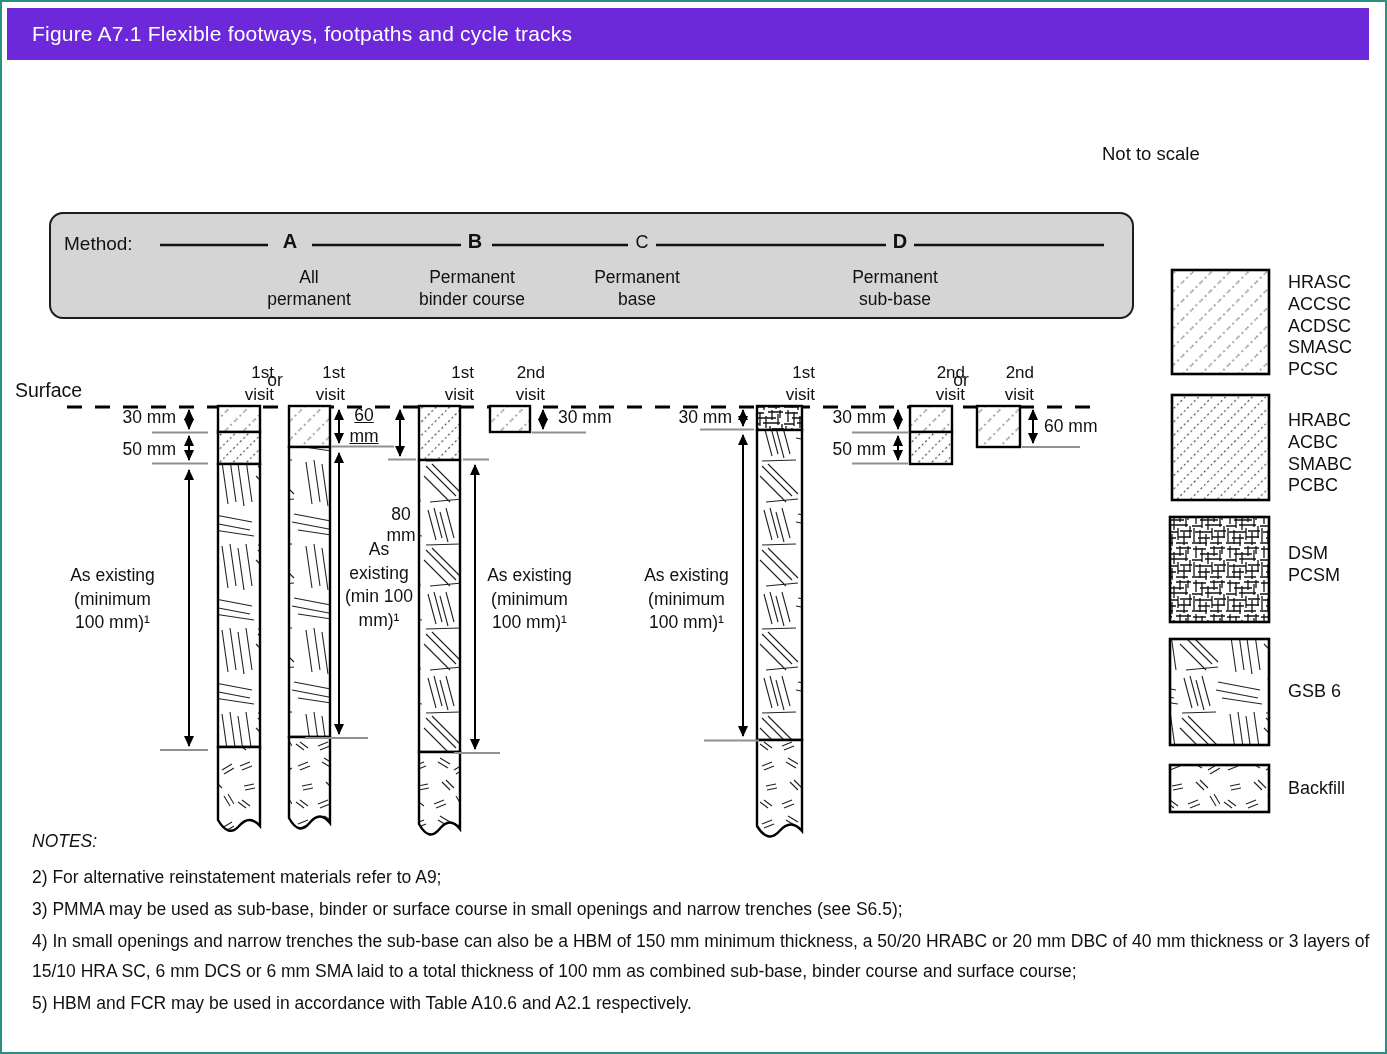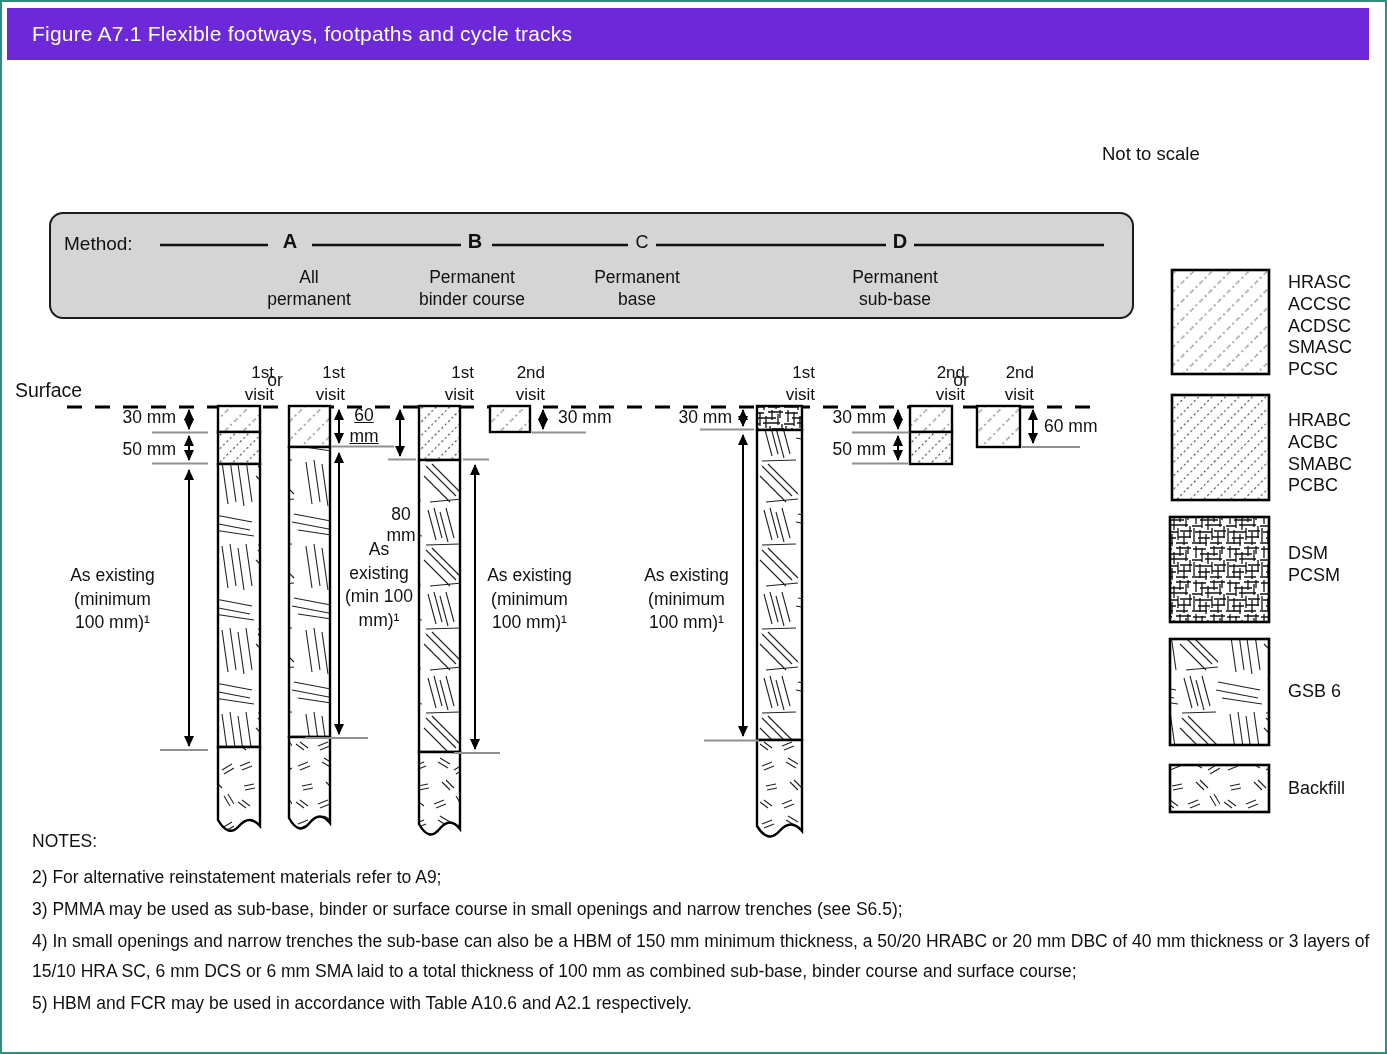--- a/index.html
+++ b/index.html
@@ -19,21 +19,21 @@
   .mletter{top:228px;width:26px;font-size:20px;font-weight:bold;text-align:center;}
   .mletter.c{font-size:18px;font-weight:400;top:230px;}
   .mdesc{top:265px;width:170px;font-size:17.5px;line-height:21.5px;text-align:center;white-space:pre-line;}
   .surface{left:13px;top:377px;font-size:19.5px;}
   .vlabel{top:360px;width:70px;font-size:17px;line-height:22px;text-align:right;white-space:pre-line;}
   .vor{top:368px;width:30px;font-size:17.5px;text-align:center;}
   .dim{font-size:17.5px;line-height:21px;}
   .ae{font-size:17.5px;line-height:23.5px;text-align:center;white-space:pre-line;}
   .leglab{left:1286px;font-size:18px;line-height:21.8px;white-space:pre-line;}
   .notes{left:30px;top:824px;width:1338px;font-size:17.5px;}
-  .notes .ttl{line-height:30px;margin-bottom:6px;}
+  .notes .ttl{line-height:30px;margin-bottom:6px;font-style:italic;}
   .notes .nitem{line-height:30px;margin-bottom:2px;}
   svg.diagram{position:absolute;left:0;top:0;pointer-events:none;}
 </style>
 </head>
 <body>
 
 <div class="page">
 
   <div class="abs hdr">
     <span>Figure A7.1 Flexible footways, footpaths and cycle tracks</span>

